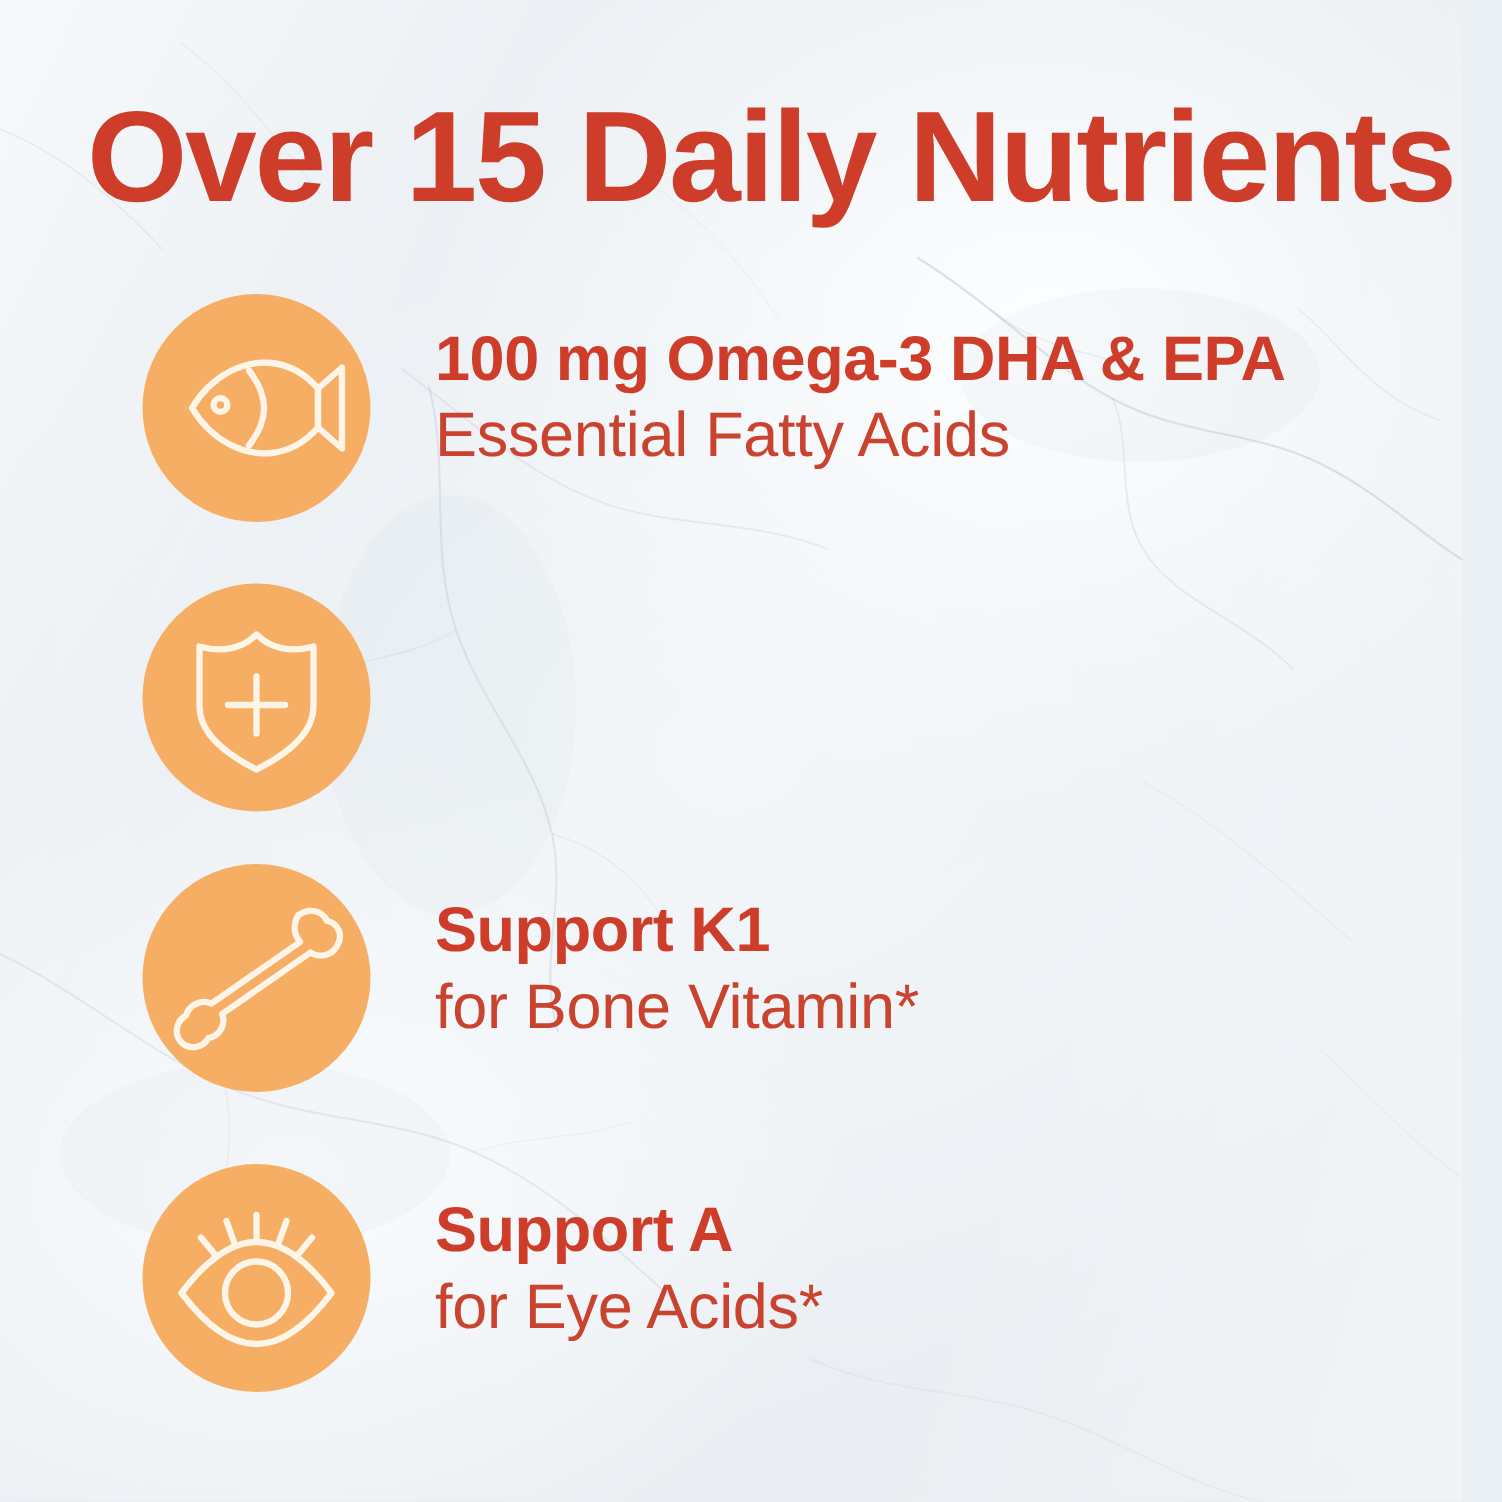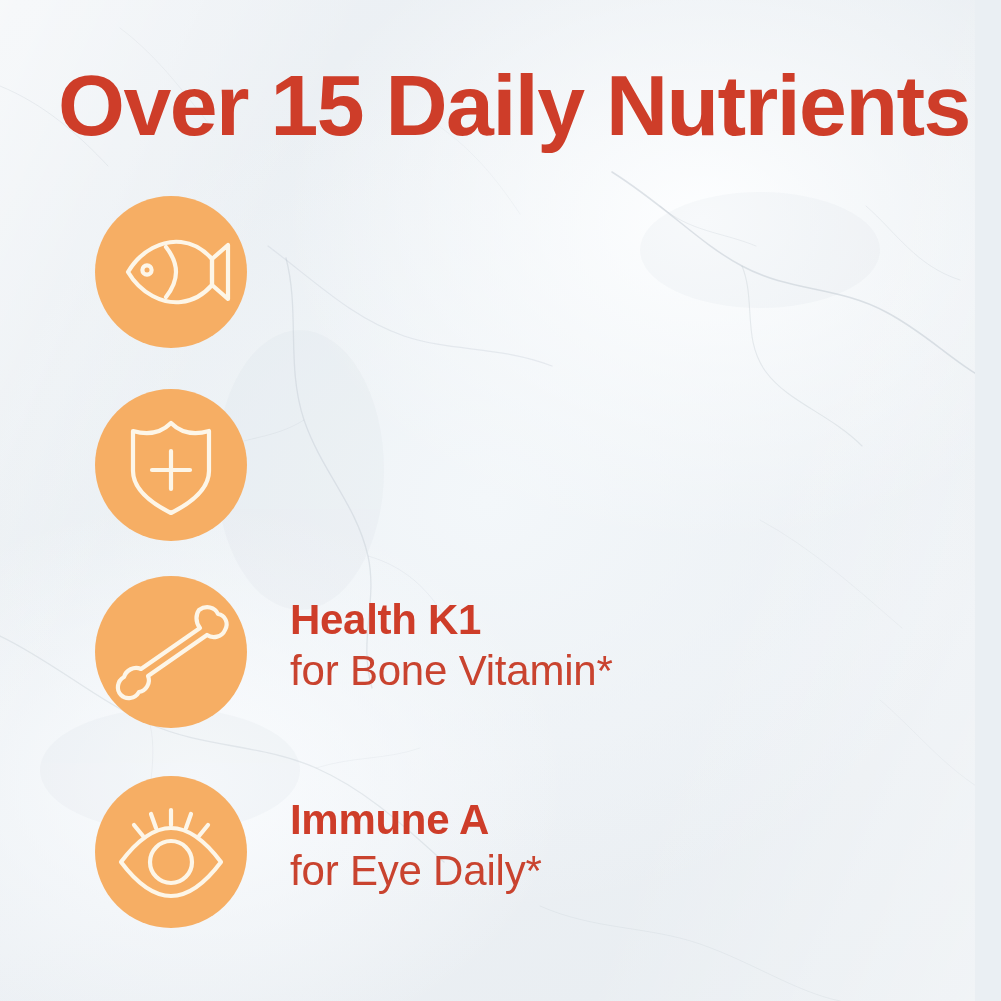--- a/index.html
+++ b/index.html
@@ -172,20 +172,24 @@
         <svg width="120" height="120" viewBox="0 0 120 120">
           <g class="icon-stroke">
             <path d="M17 60 C 30 38, 52 28, 70 30 C 84 31.5, 94 39, 101 47
                      L 101 73 C 94 81, 84 88.5, 70 90 C 52 92, 30 82, 17 60 Z"></path>
             <path d="M101 47 L 117 33 L 117 87 L 101 73 Z"></path>
             <circle cx="36" cy="58" r="4.6"></circle>
             <path d="M55 35 C 62 44, 65 52, 65 60 C 65 68, 62 76, 55 85"></path>
           </g>
         </svg>
       </div>
+      <div class="copy">
+        <div class="line-bold">100 mg Omega-3 DHA &amp; EPA</div>
+        <div class="line-light">Essential Fatty Acids</div>
+      </div>
     </div>
 
     <div class="row row-1">
       <div class="badge">
         <svg width="120" height="120" viewBox="0 0 120 120">
           <g class="icon-stroke">
             <path d="M22 26 C 36 30, 50 28, 60 18 C 70 28, 84 30, 98 26
                      L 98 66 C 98 84, 80 98, 60 108
                      C 40 98, 22 84, 22 66 Z"></path>
             <path d="M60 46 L 60 84"></path>
@@ -207,40 +211,40 @@
                      C 40 91, 35 99, 28 100
                      C 24 107, 15 108, 10 103
                      C 5 98, 6 89, 13 85
                      C 15 78, 23 74, 30 77
                      L 89 36
                      C 84 30, 85 22, 88 18 Z"></path>
           </g>
         </svg>
       </div>
       <div class="copy">
-        <div class="line-bold">Health K1</div>
+        <div class="line-bold">Support K1</div>
         <div class="line-light">for Bone Vitamin*</div>
       </div>
     </div>
 
     <div class="row row-3">
       <div class="badge">
         <svg width="120" height="120" viewBox="0 0 120 120">
           <g class="icon-stroke">
             <path d="M10 70 C 28 46, 44 36, 60 36 C 76 36, 92 46, 110 70
                      C 92 94, 76 104, 60 104 C 44 104, 28 94, 10 70 Z"></path>
             <circle cx="60" cy="70" r="21"></circle>
             <path d="M60 18 L 60 33"></path>
             <path d="M40 22 L 45 36"></path>
             <path d="M80 22 L 75 36"></path>
             <path d="M23 33 L 32 44"></path>
             <path d="M97 33 L 88 44"></path>
           </g>
         </svg>
       </div>
       <div class="copy">
-        <div class="line-bold">Immune A</div>
-        <div class="line-light">for Eye Daily*</div>
+        <div class="line-bold">Support A</div>
+        <div class="line-light">for Eye Acids*</div>
       </div>
     </div>
 
   </div>
 </div>
 
 </body></html>

